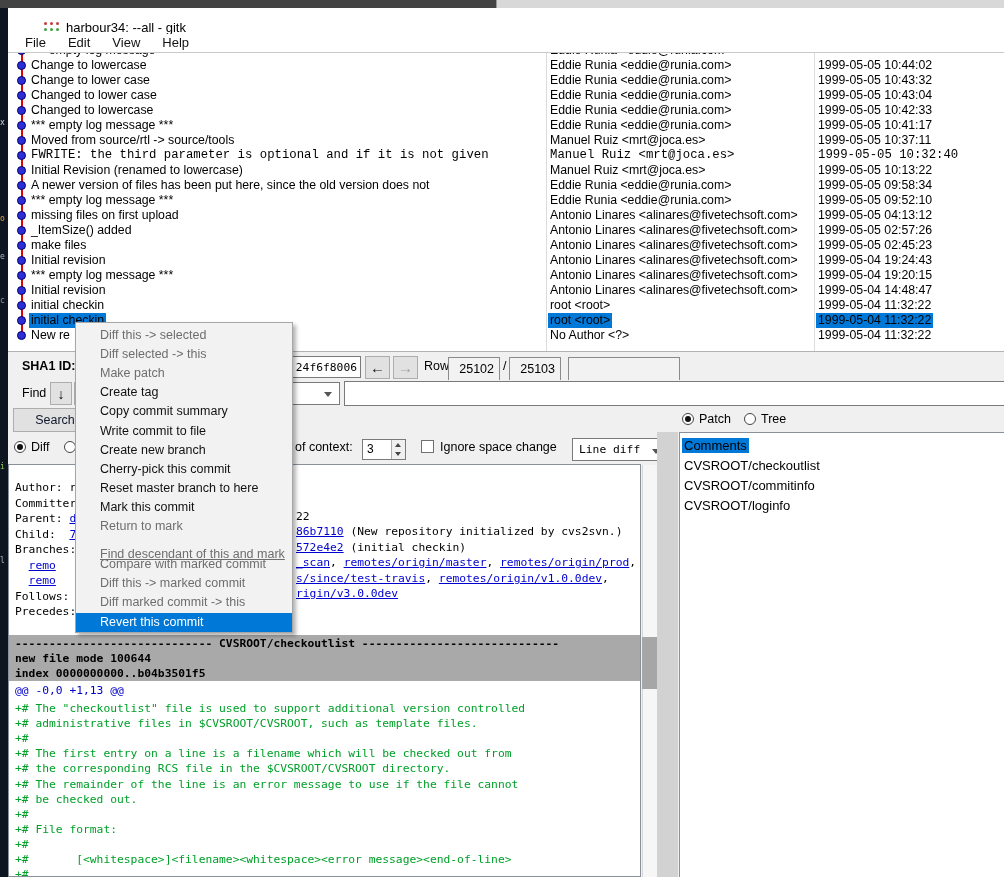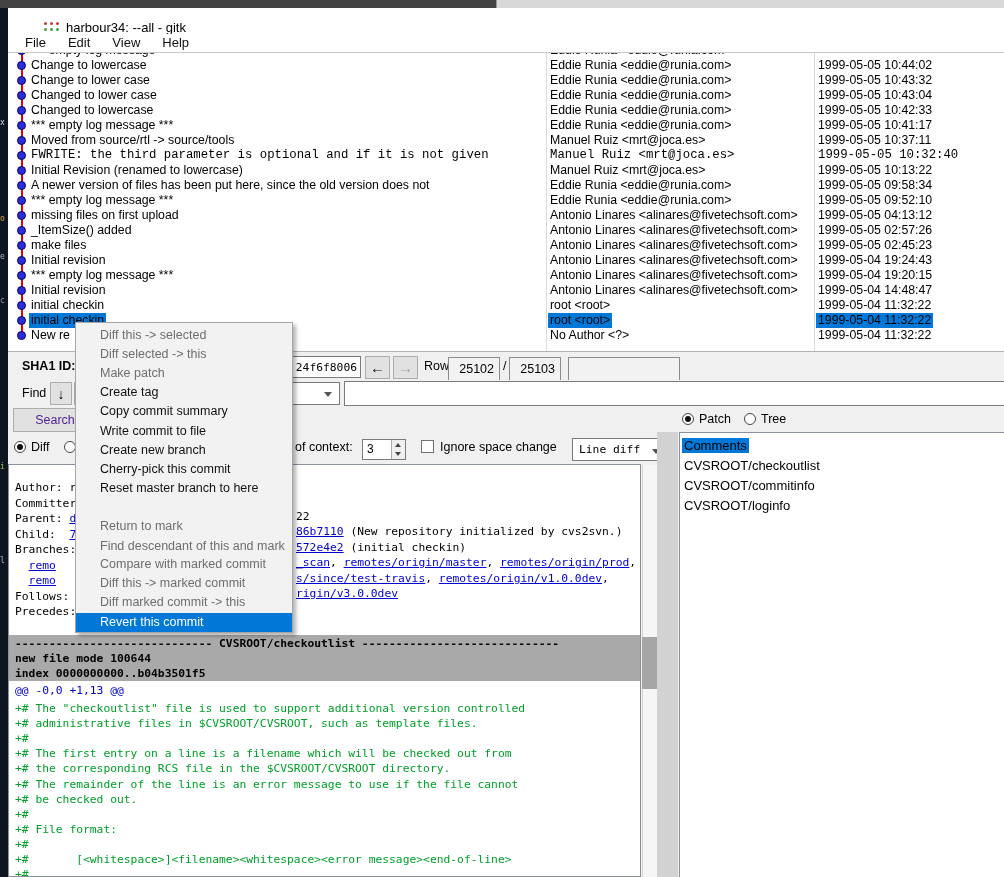--- a/index.html
+++ b/index.html
@@ -47,21 +47,21 @@
 
   #find-bar { left:8px; top:380px; width:996px; height:28px; background:#f0f0f0; }
   #find-down { left:42px; top:2px; width:22px; height:23px; font-size:14px; font-weight:bold; }
   #find-up { left:66px; top:2px; width:22px; height:23px; font-size:14px; font-weight:bold; }
   #find-combo { left:238px; top:2px; width:94px; height:23px; }
   .caret { position:absolute; right:7px; top:9px; width:0; height:0; border-left:4px solid transparent;
            border-right:4px solid transparent; border-top:5px solid #555; }
   #find-entry { left:336px; top:1px; width:661px; height:25px; font:12px "Liberation Sans",sans-serif; padding:0 4px; outline:none; }
 
   
-  #search-btn { left:13px; top:408px; width:84px; height:24px; font-size:12.5px; color:#4c1d95; }
+  #search-btn { left:13px; top:408px; width:84px; height:24px; font-size:12.5px; color:#0f172a; }
   .radio { width:12px; height:12px; border-radius:50%; background:#fff; border:1px solid #444; }
   .radio.sel::after { content:""; position:absolute; left:2px; top:2px; width:6px; height:6px; border-radius:50%; background:#111; display:block; }
   .radio { position:absolute; }
   #spinner { left:362px; top:439px; width:44px; height:21px; }
   #spinner .val { position:absolute; left:4px; top:2px; font-size:12px; }
   #spinner .spins { position:absolute; right:0; top:0; width:14px; height:100%; border-left:1px solid #adadad; background:#f0f0f0; }
   #spinner .up { position:absolute; left:3px; top:3px; width:0; height:0; border-left:3.5px solid transparent; border-right:3.5px solid transparent; border-bottom:4px solid #444; }
   #spinner .dn { position:absolute; left:3px; bottom:3px; width:0; height:0; border-left:3.5px solid transparent; border-right:3.5px solid transparent; border-top:4px solid #444; }
   #chk-space { left:421px; top:440px; width:13px; height:13px; background:#fff; border:1px solid #707070; }
   #linediff-combo { left:572px; top:438px; width:96px; height:23px; font:11.3px "DejaVu Sans Mono",monospace; padding:4px 0 0 6px; }
@@ -384,19 +384,20 @@
 <div class="abs" id="context-menu">
     <div class="mitem disabled" style="top: 3px;">Diff this -&gt; selected</div>
     <div class="mitem disabled" style="top: 22.1px;">Diff selected -&gt; this</div>
     <div class="mitem disabled" style="top: 41.2px;">Make patch</div>
     <div class="mitem" style="top: 60.3px;">Create tag</div>
     <div class="mitem" style="top: 79.4px;">Copy commit summary</div>
     <div class="mitem" style="top: 98.5px;">Write commit to file</div>
     <div class="mitem" style="top: 117.6px;">Create new branch</div>
     <div class="mitem" style="top: 136.7px;">Cherry-pick this commit</div>
     <div class="mitem" style="top: 155.8px;">Reset master branch to here</div>
+    <div class="mitem" style="top: 174.9px;">Mark this commit</div>
     <div class="mitem disabled" style="top: 194px;">Return to mark</div>
-    <div class="mitem disabled" style="top: 214px;">Find descendant of this and mark</div>
+    <div class="mitem disabled" style="top: 222px; text-decoration: underline;">Find descendant of this and mark</div>
     <div class="mitem disabled" style="top: 232.2px;">Compare with marked commit</div>
     <div class="mitem disabled" style="top: 251.3px;">Diff this -&gt; marked commit</div>
     <div class="mitem disabled" style="top: 270.4px;">Diff marked commit -&gt; this</div>
     <div class="mitem selected" style="top: 289.5px;">Revert this commit</div>
   </div>
 
 </body></html>

